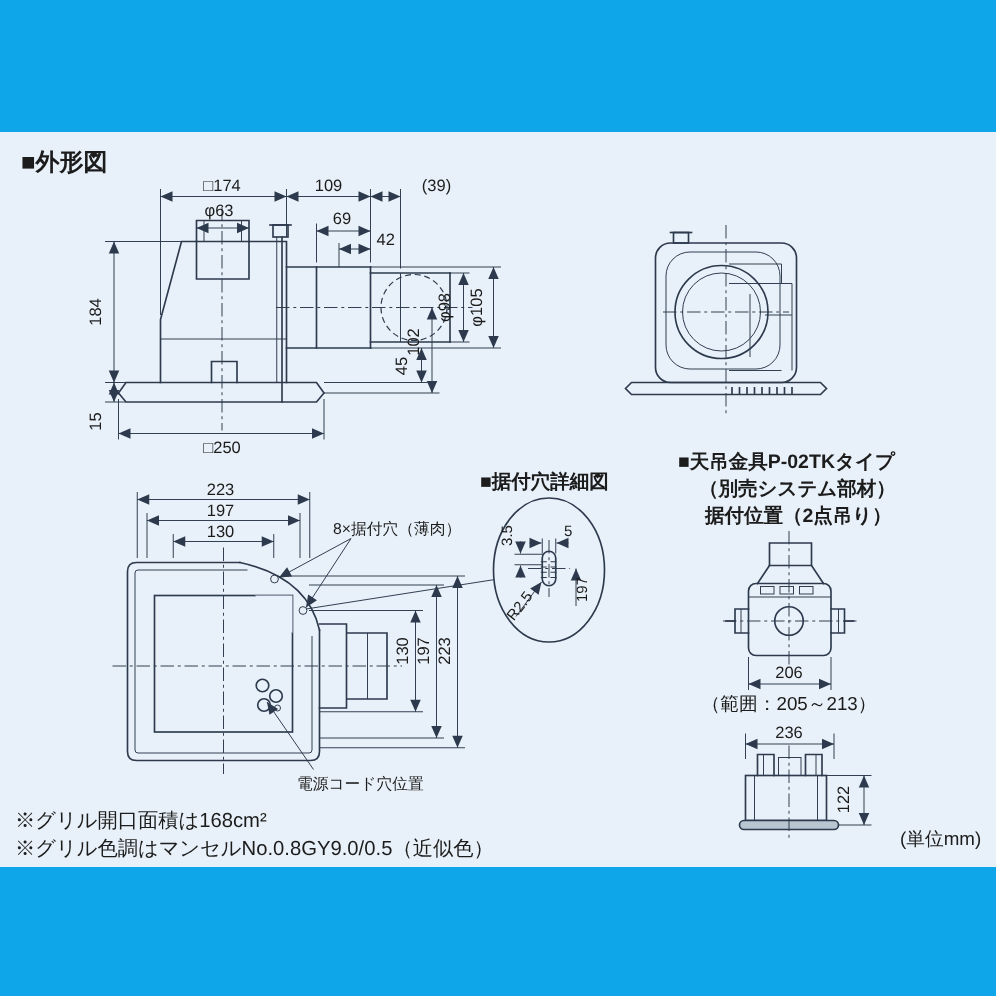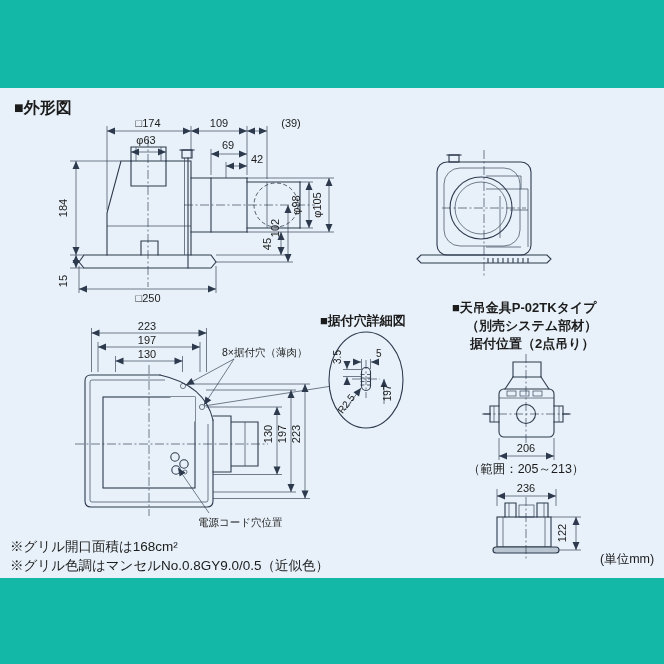--- a/index.html
+++ b/index.html
@@ -1,20 +1,20 @@
 <!DOCTYPE html>
 <html style="--panel: #e8f1f9; --line: #2d3a4d; --text: #1c1c1c; --grille_dark: #4c5c72; --grille_light: #dce7f1; --fill_gray: #b9c6d2;"><head>
 <meta charset="utf-8">
 <style>
   :root{
     --panel:#e8f1f9; --line:#2d3a4d; --text:#1c1c1c;
     --grille_dark:#4c5c72; --grille_light:#dce7f1; --fill_gray:#b9c6d2;
   }
   html,body{margin:0;padding:0;background:#ffffff;}
-  #stage{position:relative;width:664px;height:664px;background:#14b8a6;overflow:hidden;
+  #stage{position:relative;width:664px;height:664px;background:#0ea5e9;overflow:hidden;
          font-family:"Liberation Sans",sans-serif;}
   #panel{position:absolute;left:0;top:88px;width:664px;height:490px;background:var(--panel);}
   svg{position:absolute;left:0;top:0;}
   .ln{stroke:var(--line);stroke-width:1.1;fill:none;stroke-linecap:square;}
   .thin{stroke:var(--line);stroke-width:0.65;fill:none;}
   .cl{stroke:var(--line);stroke-width:0.65;fill:none;stroke-dasharray:9 2.5 2 2.5;}
   .dsh{stroke:var(--line);stroke-width:0.8;fill:none;stroke-dasharray:4 2.5;}
   .mk{fill:var(--line);}
   .fillpanel{fill:var(--panel);}
   .fillgray{fill:var(--fill_gray);}

